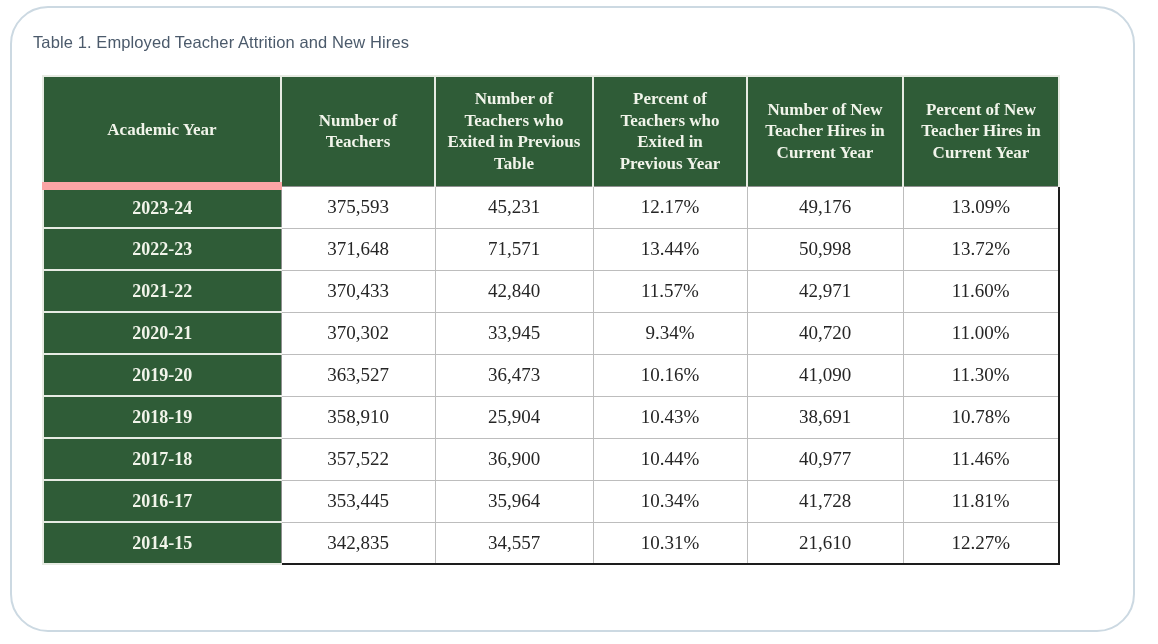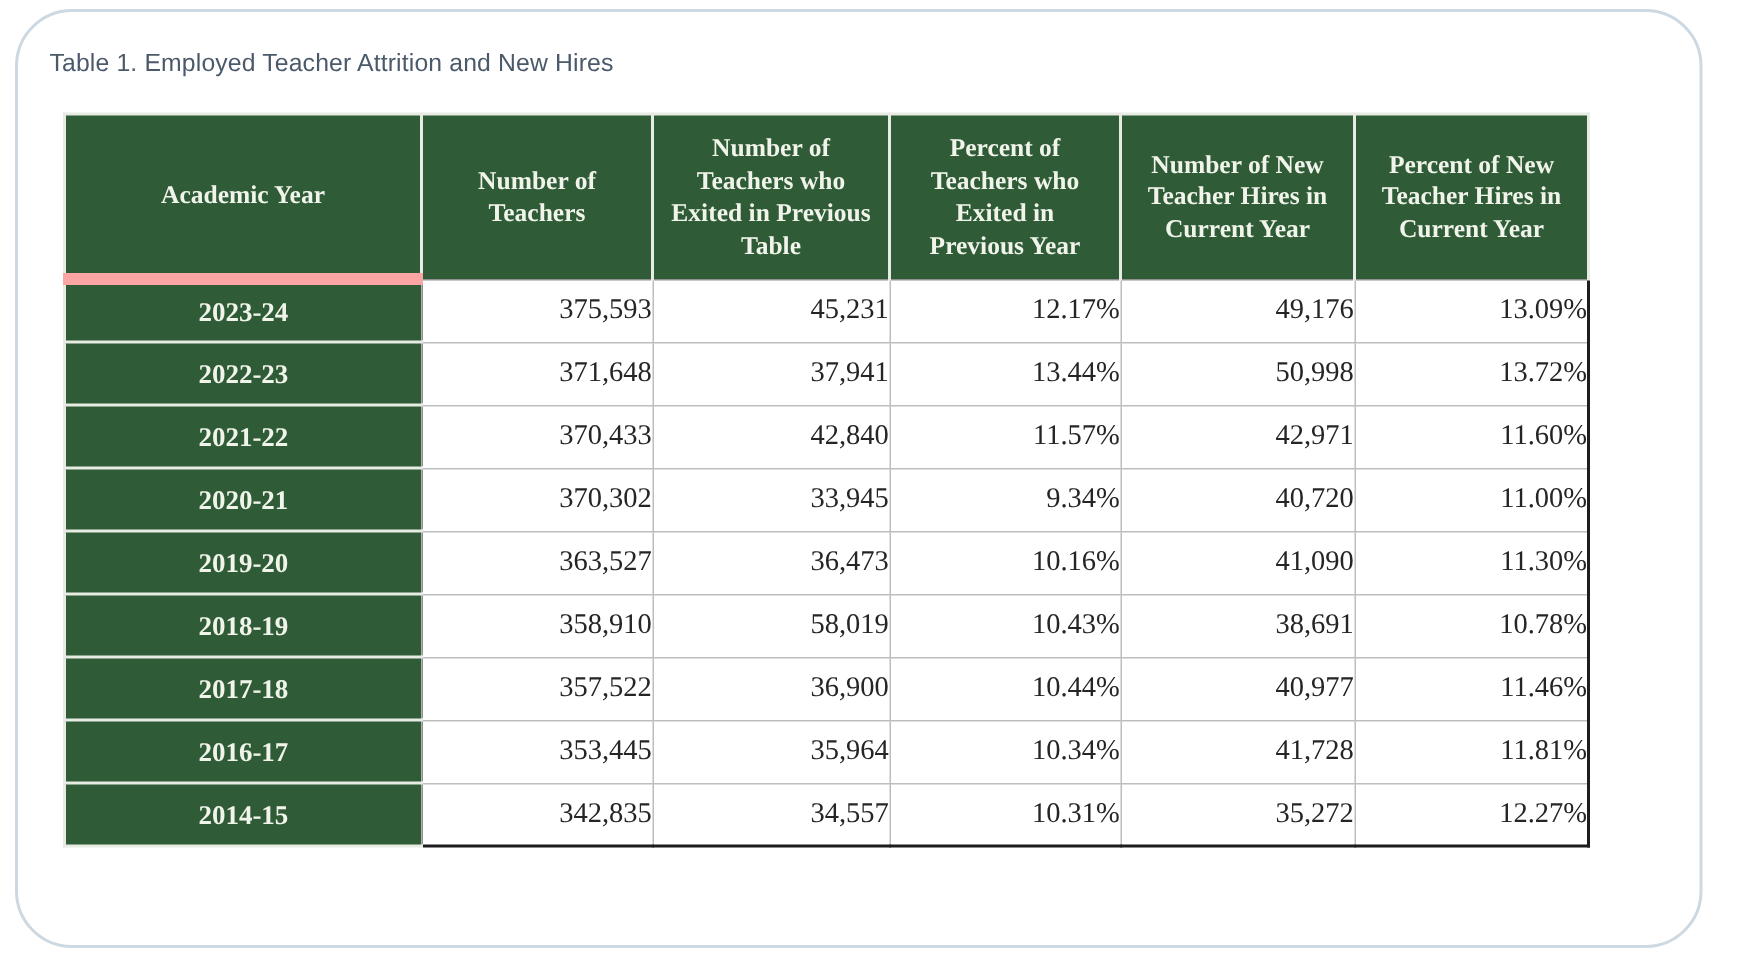--- a/index.html
+++ b/index.html
@@ -68,21 +68,20 @@
     font-weight: bold;
     font-size: 18px;
     border: 2px solid #e7ebe3;
     border-right: 1.7px solid #8f8f8f;
   }
   tbody td.data {
     background: #ffffff;
     color: #252525;
     font-size: 19px;
     border: 1.7px solid #bdbdbd;
-    text-align: right;
   }
 </style>
 </head>
 <body>
 
 <div class="frame"></div>
 
 <div class="doc-title">Table 1. Employed Teacher Attrition and New Hires</div>
 
 <table class="attrition">
@@ -109,21 +108,21 @@
         <td class="year">2023-24</td>
         <td class="data">375,593</td>
         <td class="data">45,231</td>
         <td class="data">12.17%</td>
         <td class="data">49,176</td>
         <td class="data">13.09%</td>
       </tr>
       <tr>
         <td class="year">2022-23</td>
         <td class="data">371,648</td>
-        <td class="data">37,941</td>
+        <td class="data">71,571</td>
         <td class="data">13.44%</td>
         <td class="data">50,998</td>
         <td class="data">13.72%</td>
       </tr>
       <tr>
         <td class="year">2021-22</td>
         <td class="data">370,433</td>
         <td class="data">42,840</td>
         <td class="data">11.57%</td>
         <td class="data">42,971</td>
@@ -141,21 +140,21 @@
         <td class="year">2019-20</td>
         <td class="data">363,527</td>
         <td class="data">36,473</td>
         <td class="data">10.16%</td>
         <td class="data">41,090</td>
         <td class="data">11.30%</td>
       </tr>
       <tr>
         <td class="year">2018-19</td>
         <td class="data">358,910</td>
-        <td class="data">58,019</td>
+        <td class="data">25,904</td>
         <td class="data">10.43%</td>
         <td class="data">38,691</td>
         <td class="data">10.78%</td>
       </tr>
       <tr>
         <td class="year">2017-18</td>
         <td class="data">357,522</td>
         <td class="data">36,900</td>
         <td class="data">10.44%</td>
         <td class="data">40,977</td>
@@ -167,17 +166,17 @@
         <td class="data">35,964</td>
         <td class="data">10.34%</td>
         <td class="data">41,728</td>
         <td class="data">11.81%</td>
       </tr>
       <tr>
         <td class="year">2014-15</td>
         <td class="data">342,835</td>
         <td class="data">34,557</td>
         <td class="data">10.31%</td>
-        <td class="data">35,272</td>
+        <td class="data">21,610</td>
         <td class="data">12.27%</td>
       </tr>
     </tbody>
 </table>
 
 </body></html>

